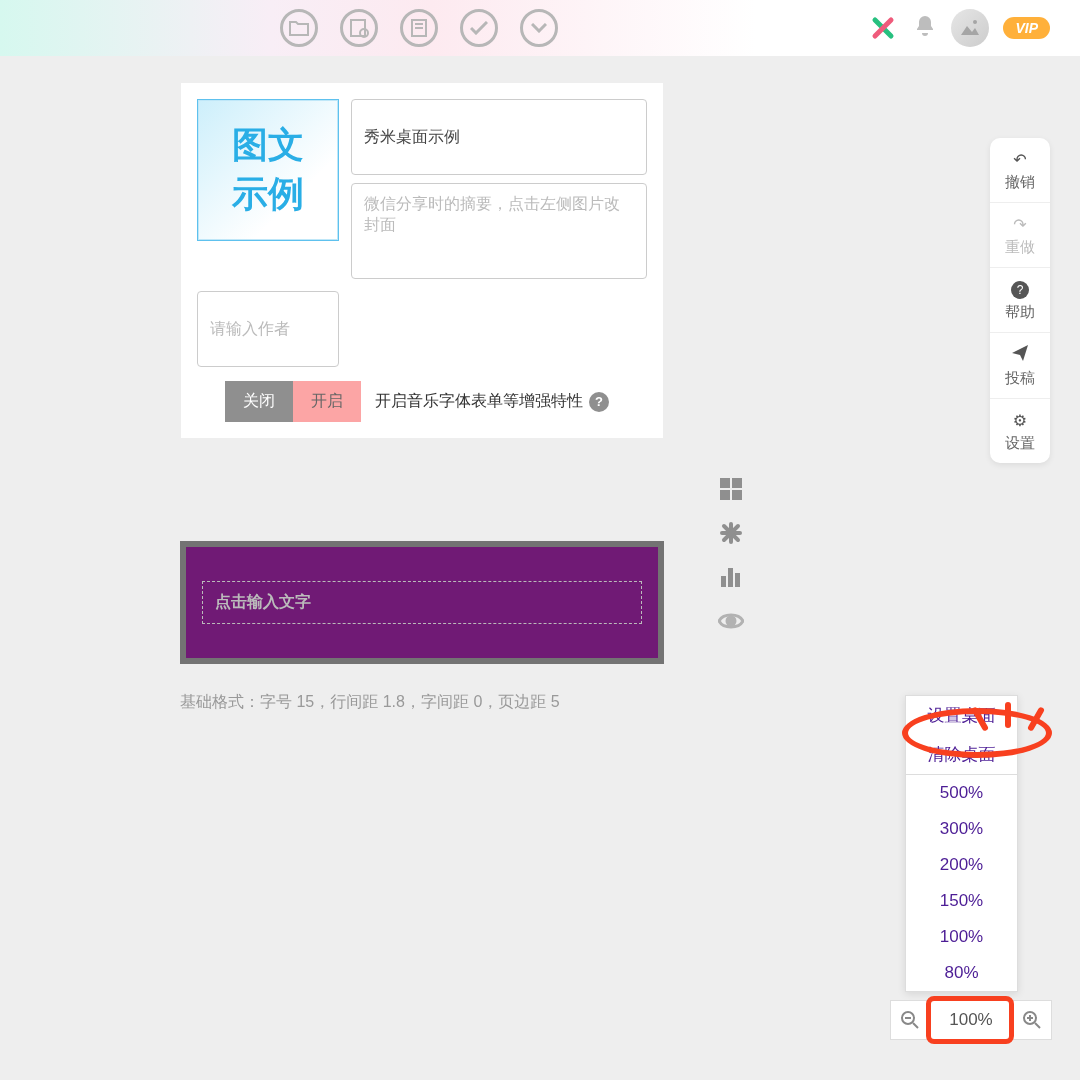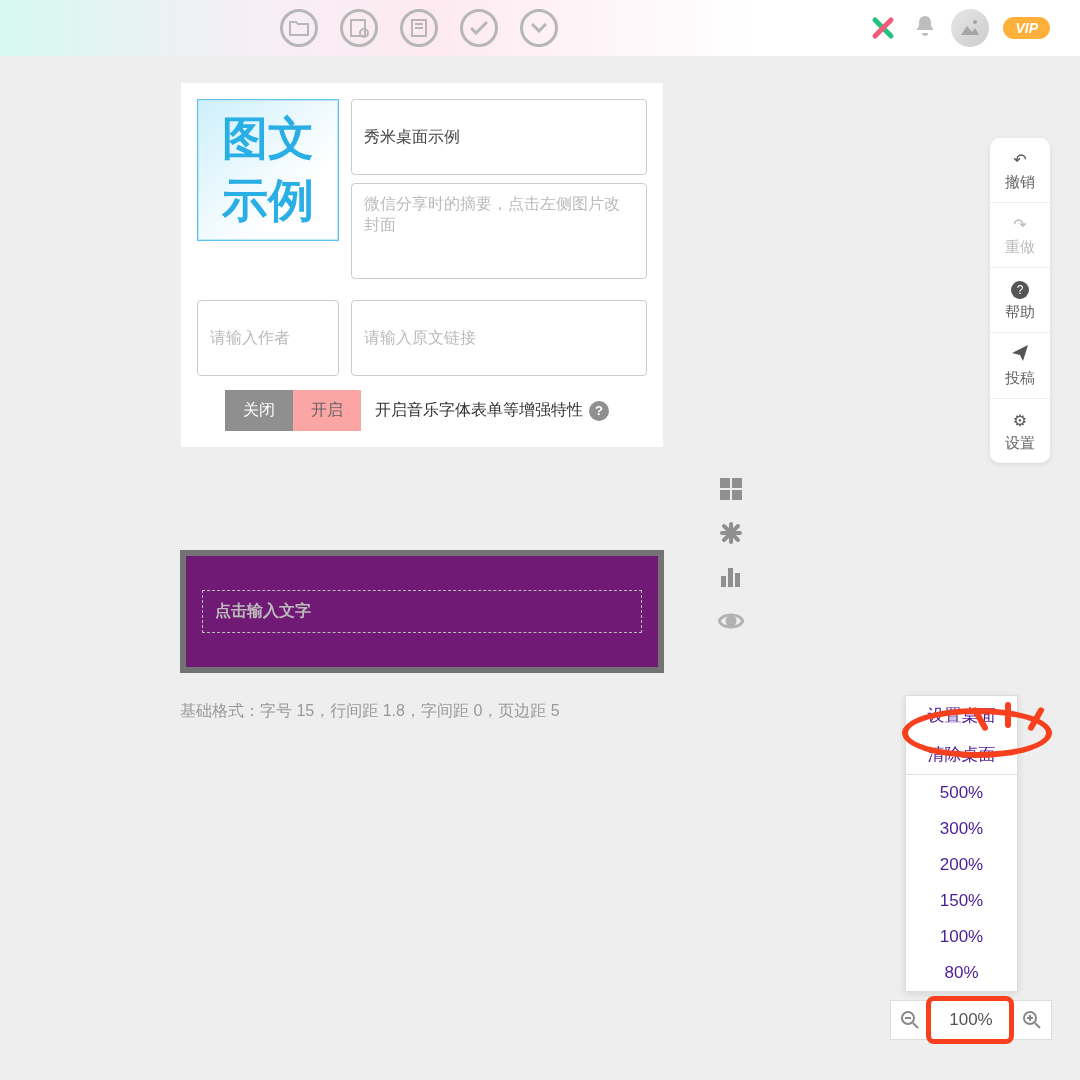--- a/index.html
+++ b/index.html
@@ -85,21 +85,21 @@
 }
 .thumb {
   width: 142px;
   height: 142px;
   border: 1px solid #5ec1ee;
   background: linear-gradient(135deg, #cdeffb, #fff 70%);
   display: flex;
   flex-direction: column;
   align-items: center;
   justify-content: center;
-  font-size: 46px;
+  font-size: 36px;
   font-weight: bold;
   color: #29aee6;
   box-shadow: inset 0 0 0 1px #bfe7f8;
   position:relative;
 }
 .thumb::after{
   content:"";
   position:absolute; inset:4px;
   background-image:
     linear-gradient(#c8e9f6 1px, transparent 1px),
@@ -120,21 +120,21 @@
 .tarea {
   width: 100%;
   border: 1px solid #ccc;
   border-radius: 4px;
   padding: 10px 12px;
   font-size: 16px;
   color: #777;
   resize: none;
   height: 96px;
 }
-.row2 { display:flex; gap:12px; margin-top:21px; }
+.row2 { display:flex; gap:12px; margin-top:12px; }
 .row3 { display:flex; align-items:center; gap:14px; margin-top:14px; }
 .toggle-group { display:flex;margin-left:28px; }
 .toggle-btn {
   padding: 10px 18px;
   font-size: 16px;
   border: none;
   cursor: pointer;
   background:#fca5a5;
   color:#666;
 }
@@ -342,21 +342,20 @@
         <div>图文</div>
         <div>示例</div>
       </div>
       <div class="inputs-col">
         <input class="tfield" value="秀米桌面示例" style="">
         <textarea class="tarea" placeholder="微信分享时的摘要，点击左侧图片改封面" style=""></textarea>
       </div>
     </div>
     <div class="row2">
       <input class="tfield" style="flex: 0 0 142px;" placeholder="请输入作者">
-      <input class="tfield" style="flex: 1 1 0%;" placeholder="请输入原文链接">
     </div>
     <div class="row3">
       <div class="toggle-group">
         <button class="toggle-btn active">关闭</button>
         <button class="toggle-btn">开启</button>
       </div>
       <span class="en-label">
         <span>开启音乐字体表单等增强特性</span>
         <span class="qmark">?</span>
       </span>

